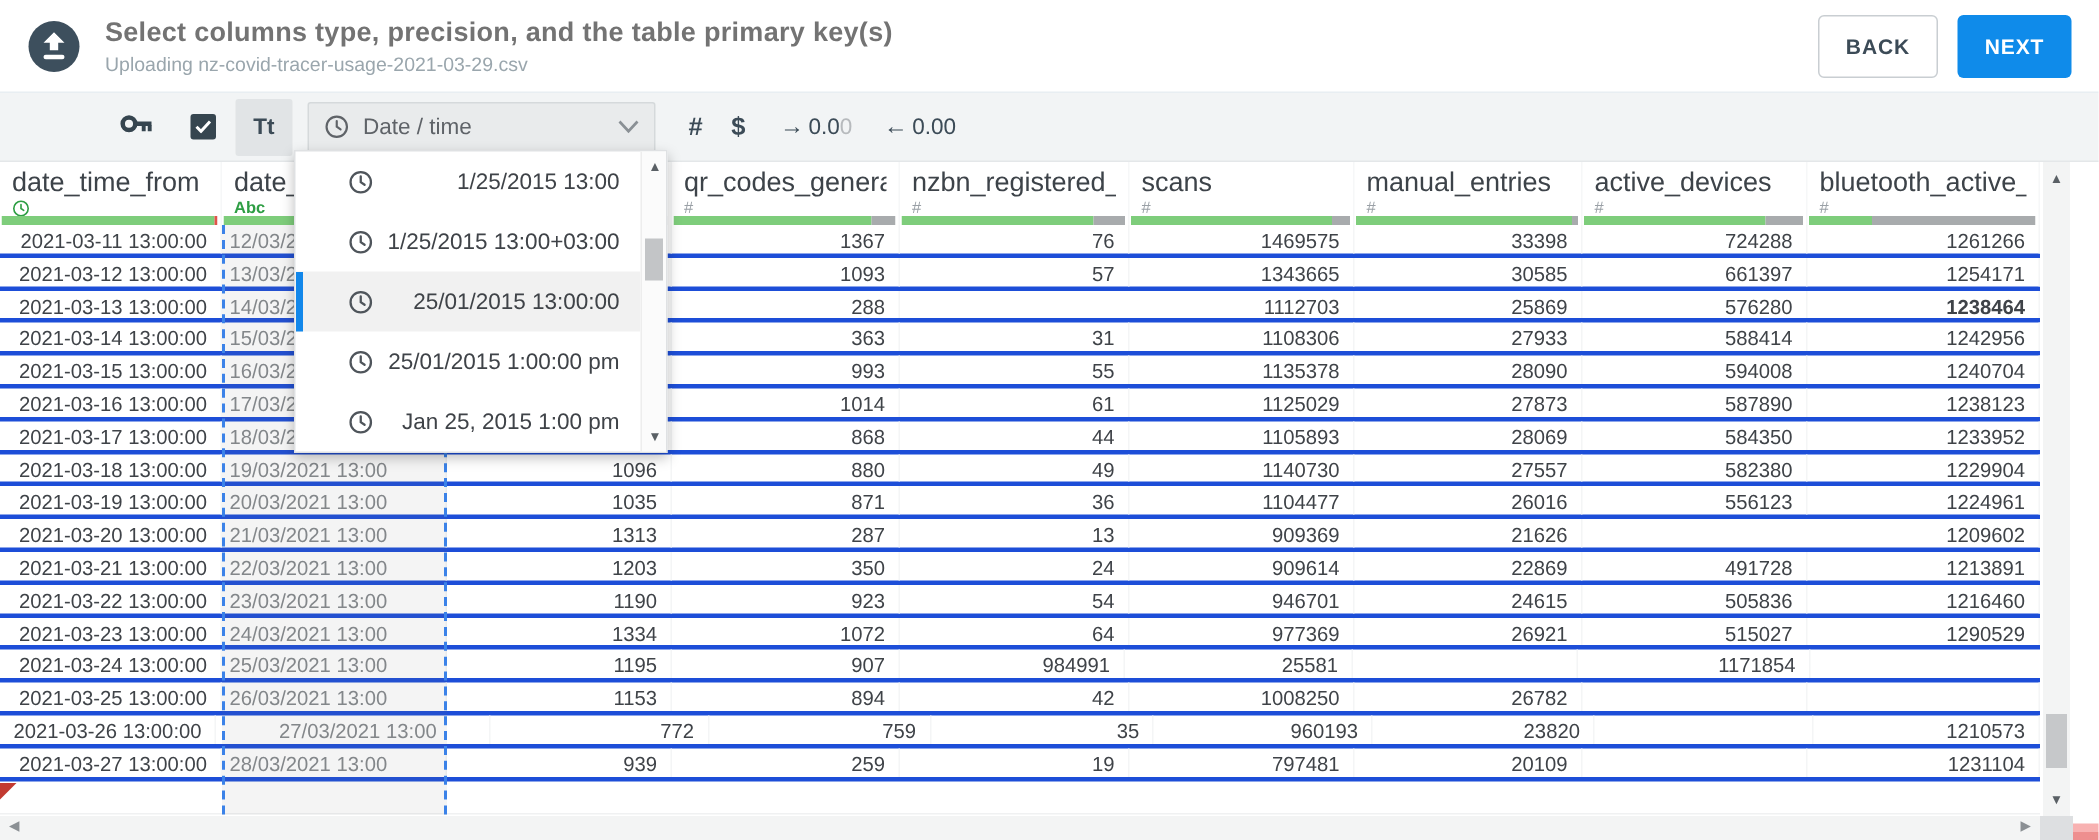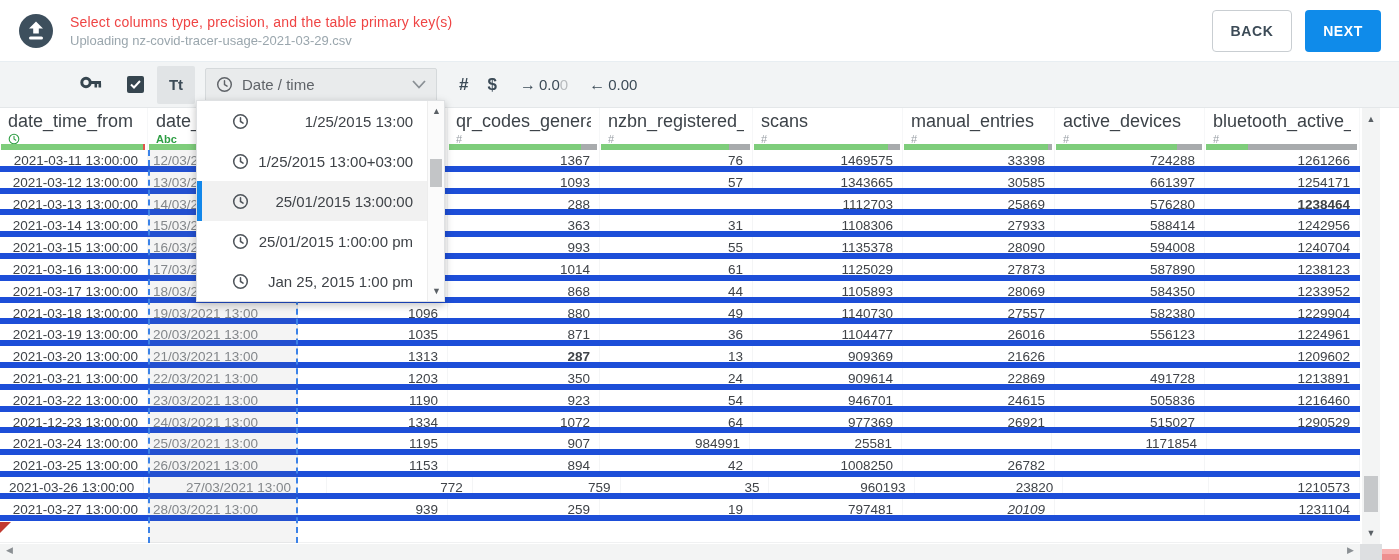--- a/index.html
+++ b/index.html
@@ -9,21 +9,21 @@
     background:#fff; position:relative; overflow:hidden;
     color:#3c4b57;
   }
   
   .header {
     position:absolute; top:0; left:0; width:1399px; height:62px;
     background:#fff; border-bottom:1px solid #e8eef2;
     display:flex; align-items:center; padding:0 18px;
   }
   .hicon { width:36px; height:36px; margin-right:16px; flex:0 0 auto; }
-  .htext .title { font-size:14px; color:#ef4444; letter-spacing:.2px; }
+  .htext .title { font-size:18px; color:#737373; letter-spacing:.2px;font-weight:bold; }
   .htext .subtitle { font-size:13px; color:#9aa6ad; margin-top:3px; }
   .hbtns { margin-left:auto; display:flex; gap:13px; }
   .btn {
     height:42px; border-radius:4px; font-weight:bold; font-size:14px;
     letter-spacing:.6px; cursor:pointer; font-family:inherit;
   }
   .btn.back { width:80px; background:#fff; border:1px solid #c9ced2; color:#3c4b57; }
   .btn.next { width:76px; background:#0f8bea; border:none; color:#fff; }
   
   .toolbar {
@@ -61,21 +61,21 @@
   .thead { display:flex; height:42px; }
   .th { position:relative; padding:3px 8px 0 8px; border-right:1px solid #f6f7f8; }
   .th .cname { font-size:18px; color:#3d4349; white-space:nowrap; overflow:hidden; }
   .th .ctype { font-size:11px; color:#9aa0a6; margin-top:1px; height:13px; line-height:12px; }
   .th .ctype.green { color:#2e9e44; font-weight:bold; }
   .qbar { position:absolute; bottom:0; left:1px; right:2px; height:6px; display:flex; overflow:hidden; }
   .qbar span { height:100%; display:block; }
   .q-green { background:#7ecd7b; }
   .q-gray  { background:#a8abad; }
   .q-red   { background:#e0544b; }
-  .row { display:flex; height:21.8px; border-bottom:6px solid #1d4ed8; }
+  .row { display:flex; height:21.8px; border-bottom:3px solid #1d4ed8; }
   .cell {
     font-size:13.5px; color:#3f4348; line-height:21px; padding:0 9px;
     white-space:nowrap; overflow:hidden; text-align:right;
     border-right:1px solid #f4f5f6;
   }
   .cell.left { text-align:left; padding-left:5px; }
   .cell.selcol { color:#85898d; }
   .row.empty { height:22px; border-bottom:1px solid #f0f1f2; }
   
   .sel-overlay {
@@ -356,21 +356,21 @@
         <div class="cell" style="width: 153px;">36</div>
         <div class="cell" style="width: 150px;">1104477</div>
         <div class="cell" style="width: 152px;">26016</div>
         <div class="cell" style="width: 150px;">556123</div>
         <div class="cell" style="width: 155px;">1224961</div>
       </div>
       <div class="row">
         <div class="cell" style="width: 148px;">2021-03-20 13:00:00</div>
         <div class="cell left selcol" style="width: 150px;">21/03/2021 13:00</div>
         <div class="cell" style="width: 150px;">1313</div>
-        <div class="cell" style="width: 152px; font-weight: bold;">287</div>
+        <div class="cell" style="width: 152px;">287</div>
         <div class="cell" style="width: 153px;">13</div>
         <div class="cell" style="width: 150px;">909369</div>
         <div class="cell" style="width: 152px;">21626</div>
         <div class="cell" style="width: 150px; margin-top: 36px;">478889</div>
         <div class="cell" style="width: 155px;">1209602</div>
       </div>
       <div class="row">
         <div class="cell" style="width: 148px;">2021-03-21 13:00:00</div>
         <div class="cell left selcol" style="width: 150px;">22/03/2021 13:00</div>
         <div class="cell" style="width: 150px;">1203</div>
@@ -386,21 +386,21 @@
         <div class="cell left selcol" style="width: 150px;">23/03/2021 13:00</div>
         <div class="cell" style="width: 150px;">1190</div>
         <div class="cell" style="width: 152px;">923</div>
         <div class="cell" style="width: 153px;">54</div>
         <div class="cell" style="width: 150px;">946701</div>
         <div class="cell" style="width: 152px;">24615</div>
         <div class="cell" style="width: 150px;">505836</div>
         <div class="cell" style="width: 155px;">1216460</div>
       </div>
       <div class="row">
-        <div class="cell" style="width: 148px;">2021-12-23 13:00:00</div>
+        <div class="cell" style="width: 148px;">2021-03-23 13:00:00</div>
         <div class="cell left selcol" style="width: 150px;">24/03/2021 13:00</div>
         <div class="cell" style="width: 150px;">1334</div>
         <div class="cell" style="width: 152px;">1072</div>
         <div class="cell" style="width: 153px;">64</div>
         <div class="cell" style="width: 150px;">977369</div>
         <div class="cell" style="width: 152px;">26921</div>
         <div class="cell" style="width: 150px;">515027</div>
         <div class="cell" style="width: 155px;">1290529</div>
       </div>
       <div class="row">
@@ -435,21 +435,21 @@
         <div class="cell" style="width: 150px;"></div>
         <div class="cell" style="width: 155px;">1210573</div>
       </div>
       <div class="row">
         <div class="cell" style="width: 148px;">2021-03-27 13:00:00</div>
         <div class="cell left selcol" style="width: 150px;">28/03/2021 13:00</div>
         <div class="cell" style="width: 150px;">939</div>
         <div class="cell" style="width: 152px;">259</div>
         <div class="cell" style="width: 153px;">19</div>
         <div class="cell" style="width: 150px;">797481</div>
-        <div class="cell" style="width: 152px; font-style: italic;">20109</div>
+        <div class="cell" style="width: 152px;">20109</div>
         <div class="cell" style="width: 150px;"></div>
         <div class="cell" style="width: 155px;">1231104</div>
       </div>
       <div class="row empty"></div>
     </div>
 </div>
 <div class="sel-overlay"></div>
 <div class="flag"></div>
 
 <div class="dd">

